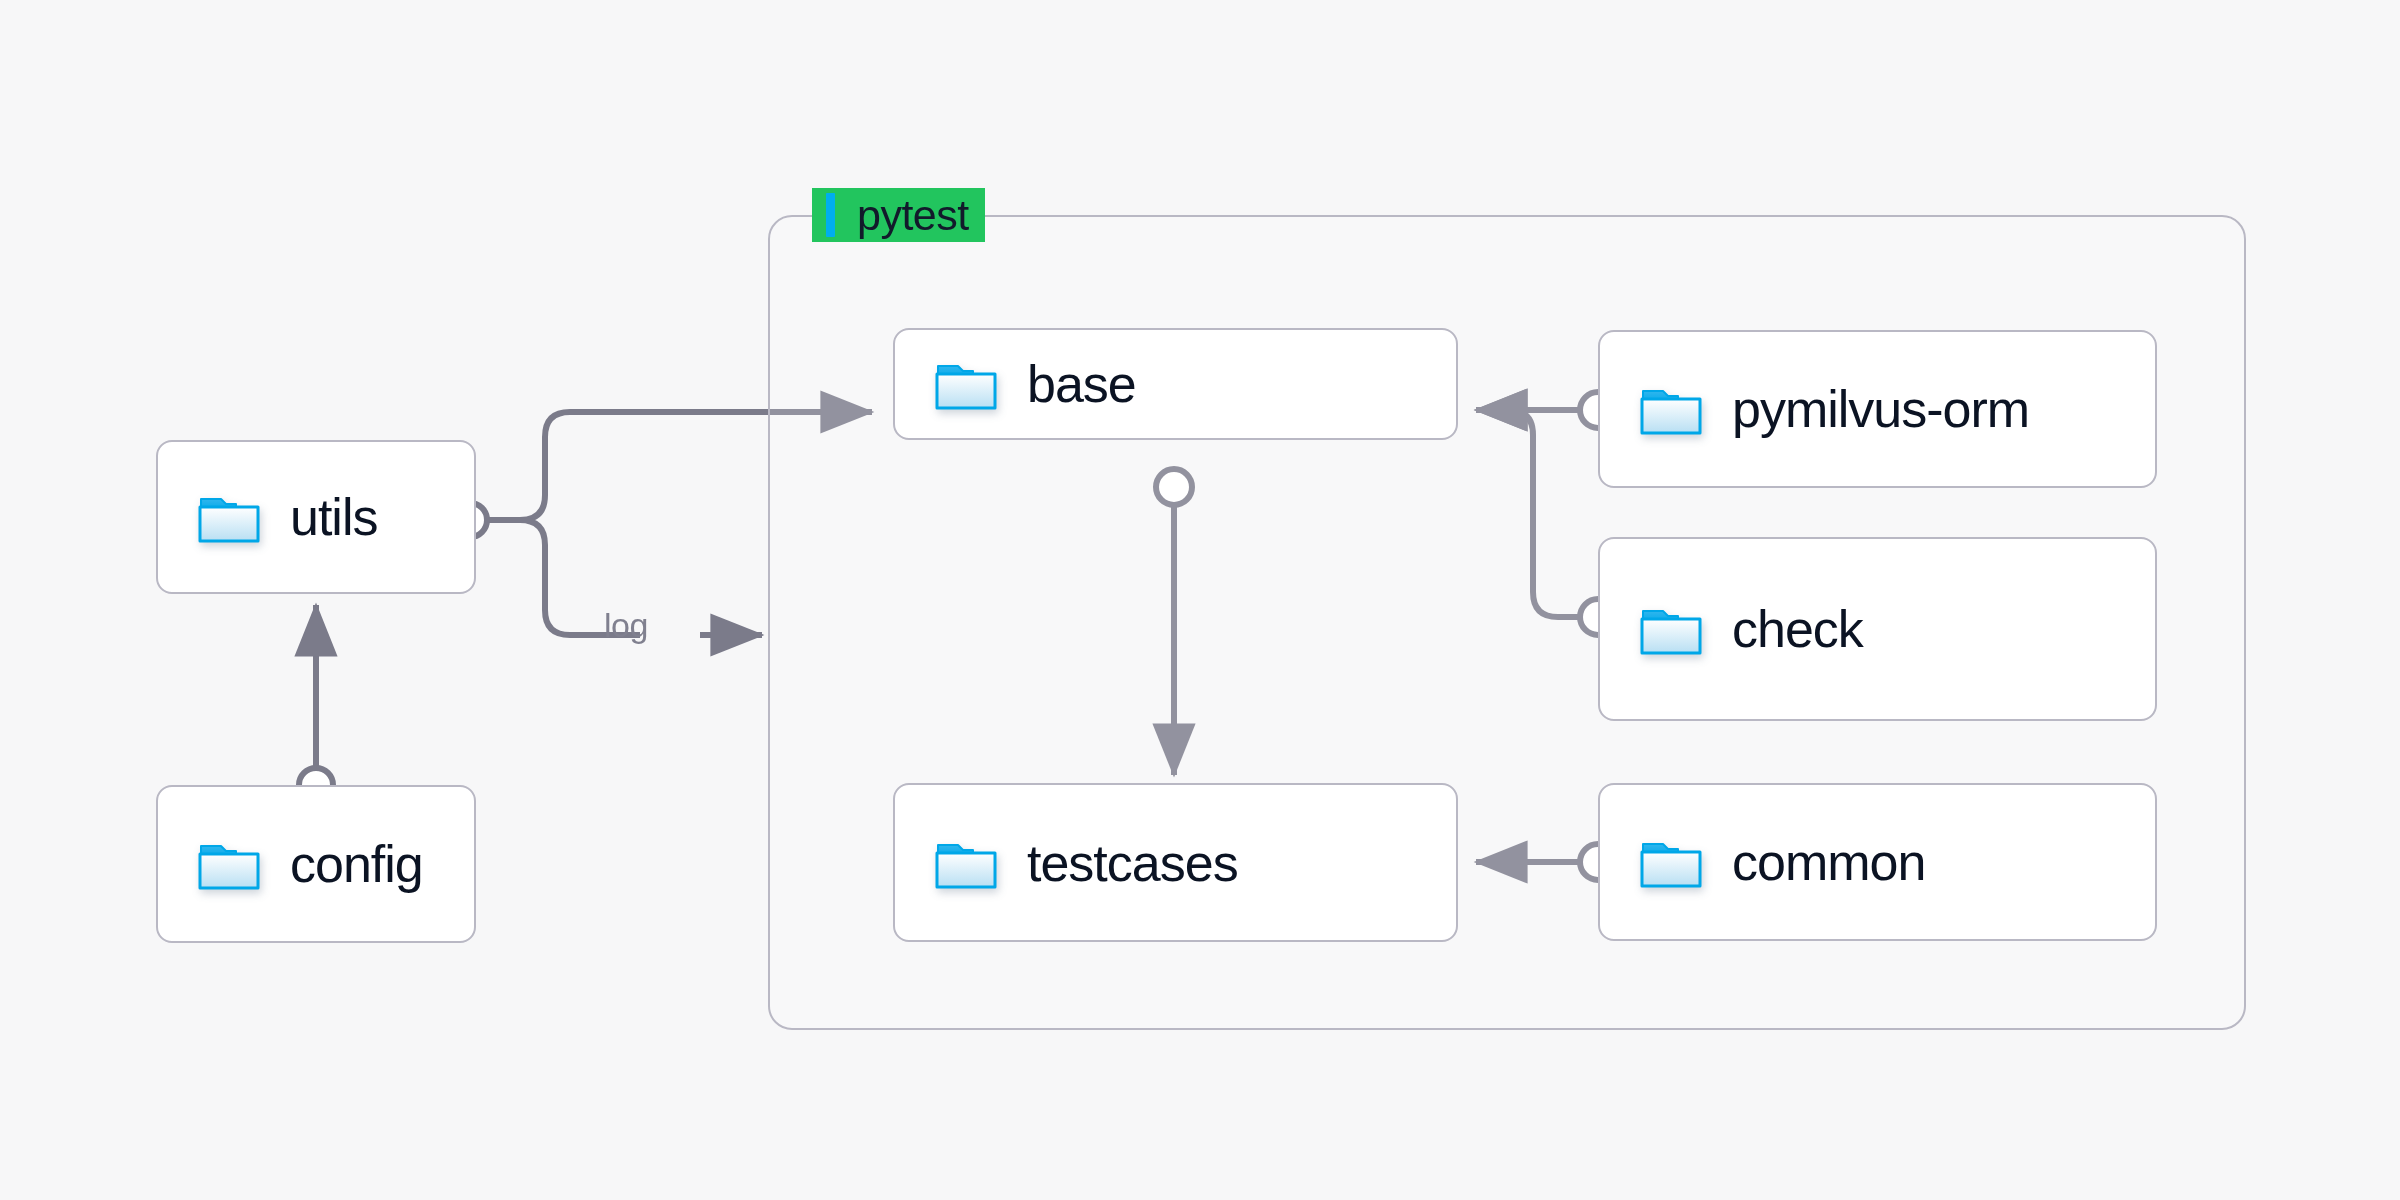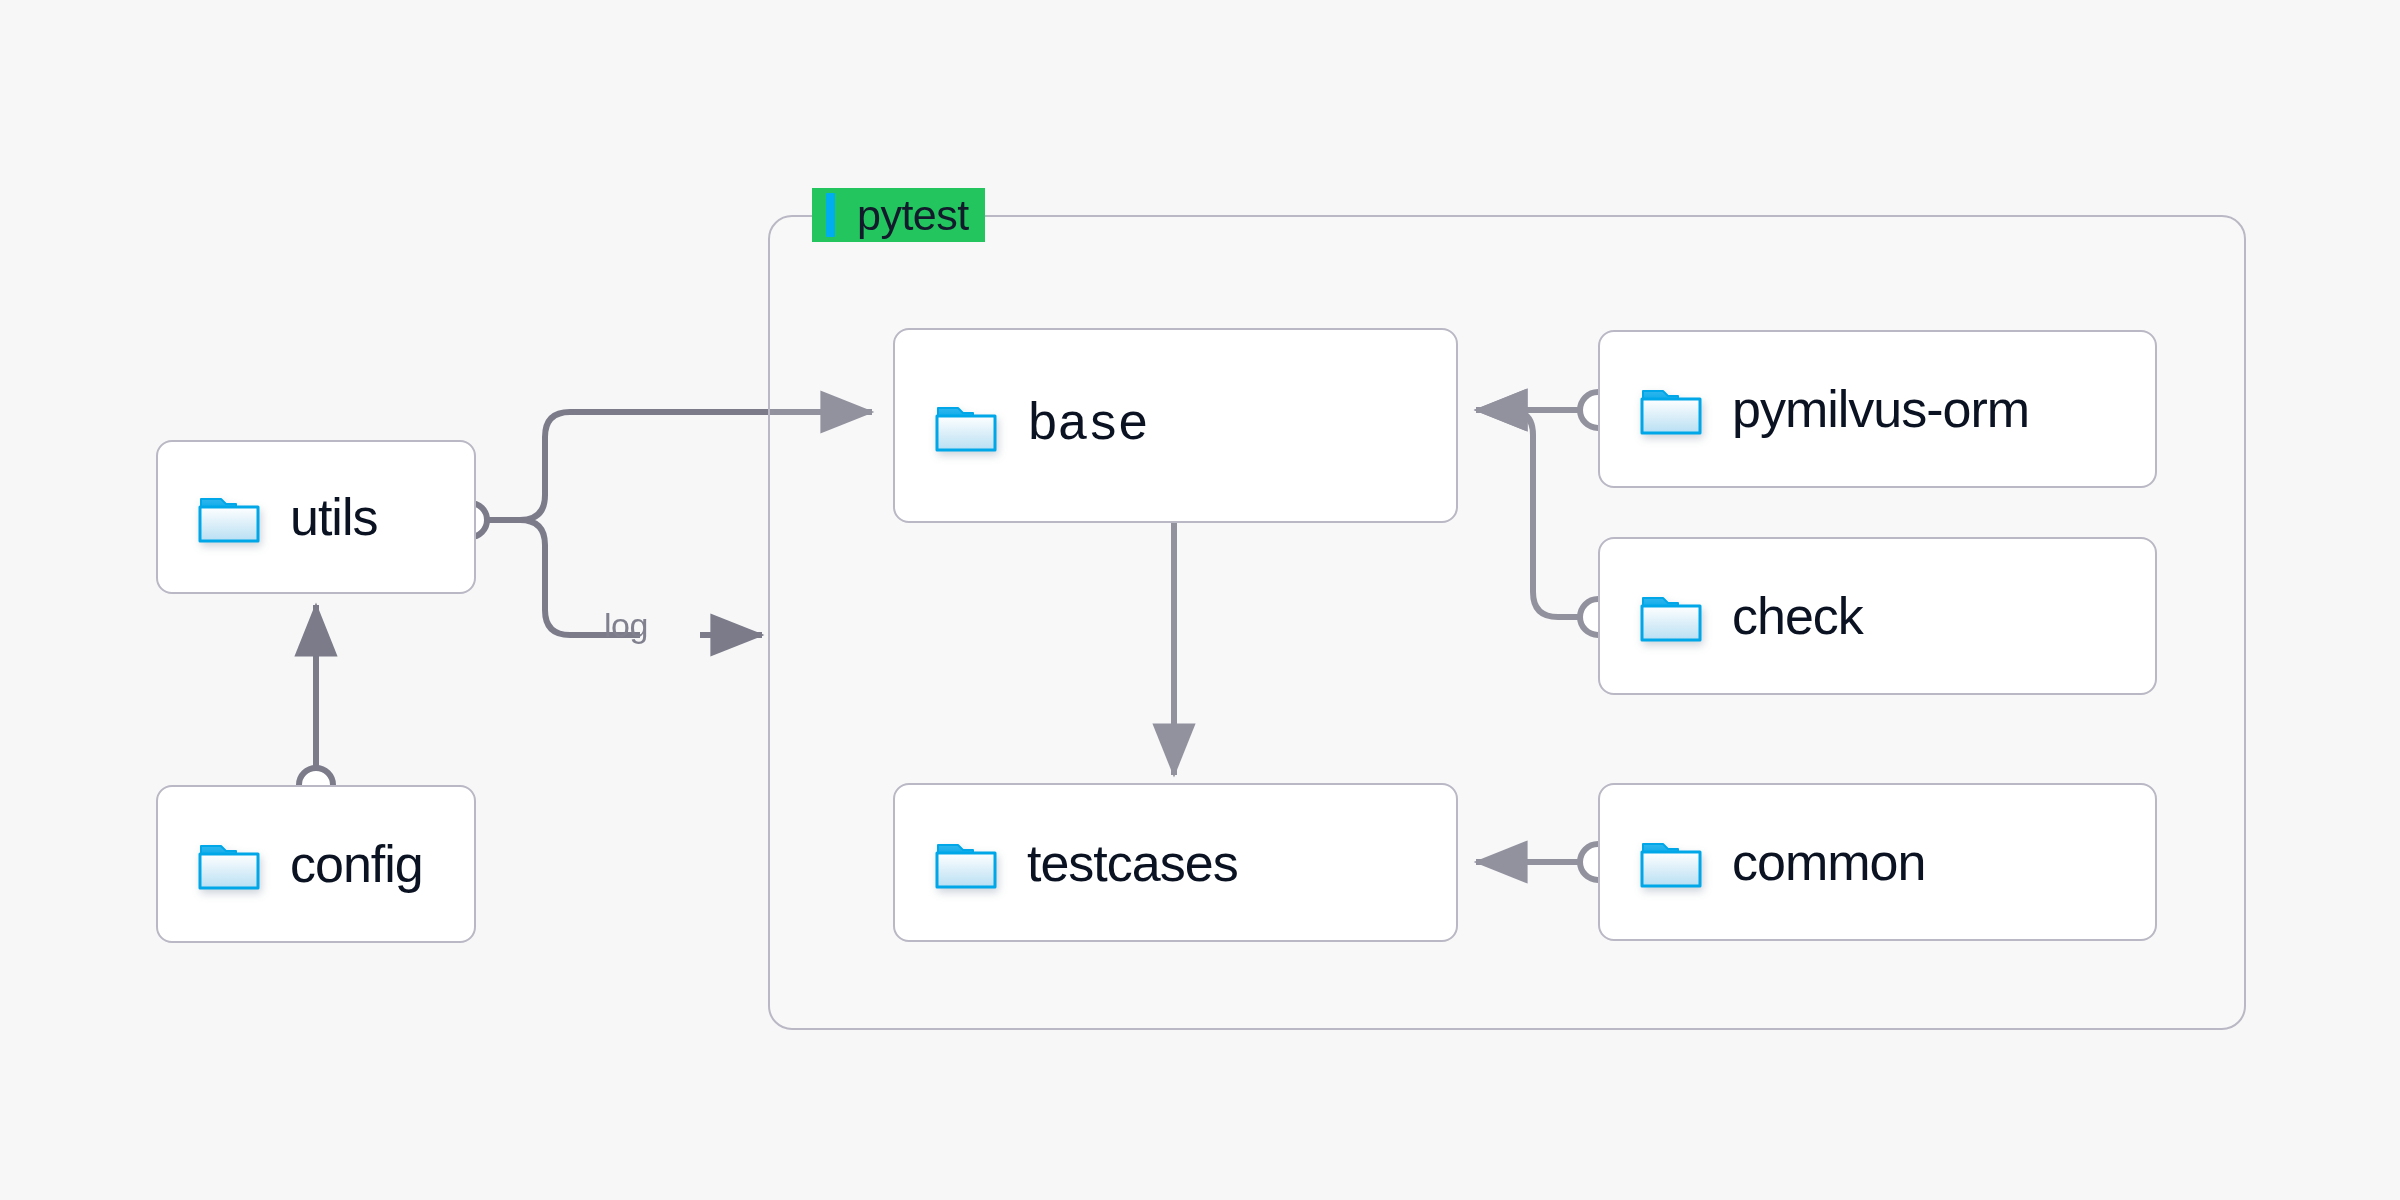--- a/index.html
+++ b/index.html
@@ -158,21 +158,21 @@
   <div class="node" style="left:156px; top:785px; width:320px; height:158px;">
     <span class="folder-icon">
       <svg viewBox="0 0 62 54" width="62" height="54">
         <path d="M3,9 h20 l5,5 h10 v8 h-35 z" fill="url(#folderTabGrad)" stroke="#00a7e8" stroke-width="2" stroke-linejoin="round"></path>
         <path d="M2,17 h58 v34 h-58 z" fill="url(#folderGrad)" stroke="#00a7e8" stroke-width="3" stroke-linejoin="round"></path>
       </svg>
     </span>
     <span class="node-label">config</span>
   </div>
 
-  <div class="node" style="left:893px; top:328px; width:565px; height:195px;font-family:Liberation Mono, monospace;">
+  <div class="node" style="left:893px; top:328px; width:565px; height:112px;">
     <span class="folder-icon">
       <svg viewBox="0 0 62 54" width="62" height="54">
         <path d="M3,9 h20 l5,5 h10 v8 h-35 z" fill="url(#folderTabGrad)" stroke="#00a7e8" stroke-width="2" stroke-linejoin="round"></path>
         <path d="M2,17 h58 v34 h-58 z" fill="url(#folderGrad)" stroke="#00a7e8" stroke-width="3" stroke-linejoin="round"></path>
       </svg>
     </span>
     <span class="node-label">base</span>
   </div>
 
   <div class="node" style="left:893px; top:783px; width:565px; height:159px;">
@@ -188,21 +188,21 @@
   <div class="node" style="left:1598px; top:330px; width:559px; height:158px;">
     <span class="folder-icon">
       <svg viewBox="0 0 62 54" width="62" height="54">
         <path d="M3,9 h20 l5,5 h10 v8 h-35 z" fill="url(#folderTabGrad)" stroke="#00a7e8" stroke-width="2" stroke-linejoin="round"></path>
         <path d="M2,17 h58 v34 h-58 z" fill="url(#folderGrad)" stroke="#00a7e8" stroke-width="3" stroke-linejoin="round"></path>
       </svg>
     </span>
     <span class="node-label">pymilvus-orm</span>
   </div>
 
-  <div class="node" style="left:1598px; top:537px; width:559px; height:158px;">
+  <div class="node" style="left:1598px; top:537px; width:559px; height:184px;">
     <span class="folder-icon">
       <svg viewBox="0 0 62 54" width="62" height="54">
         <path d="M3,9 h20 l5,5 h10 v8 h-35 z" fill="url(#folderTabGrad)" stroke="#00a7e8" stroke-width="2" stroke-linejoin="round"></path>
         <path d="M2,17 h58 v34 h-58 z" fill="url(#folderGrad)" stroke="#00a7e8" stroke-width="3" stroke-linejoin="round"></path>
       </svg>
     </span>
     <span class="node-label">check</span>
   </div>
 
   <div class="node" style="left:1598px; top:783px; width:559px; height:158px;">

